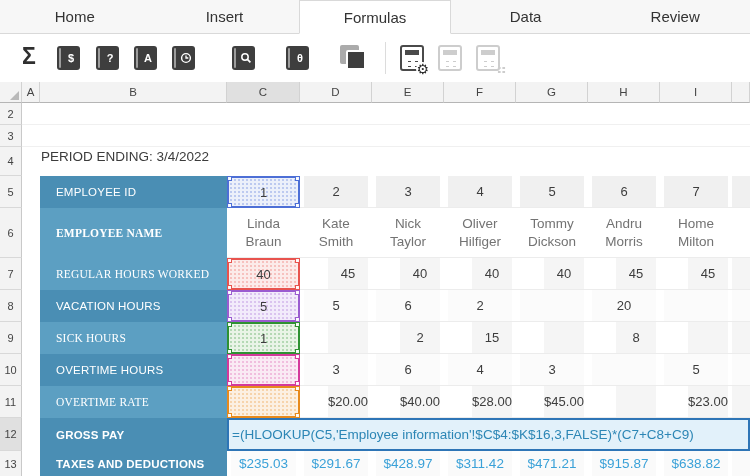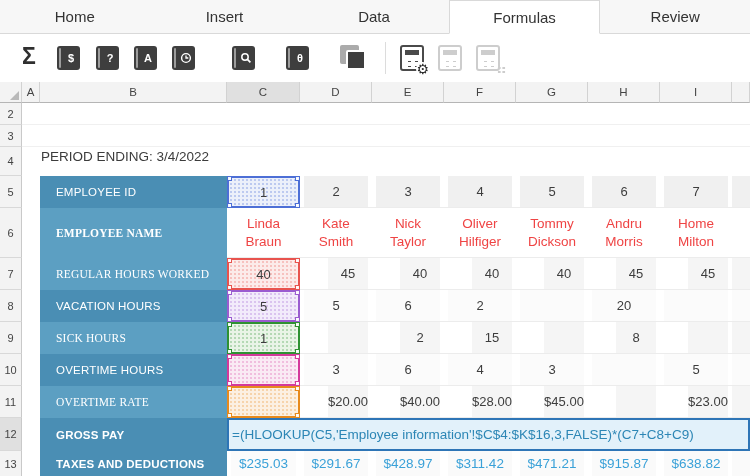--- a/index.html
+++ b/index.html
@@ -61,21 +61,21 @@
   .bold { font-weight:bold; }
   .vcell { width:72px; padding:0 4px; background-clip:content-box; border-bottom:1px solid #ececec;
            display:flex; align-items:center; justify-content:center;
            font-size:13px; color:#3d3d3d; text-align:center; }
   .vcell.wC { width:73px; }
   .vcell.wX { width:18px; padding:0; }
   .bg5  { background-color:#f0f0f0; }
   .bgA  { background-color:#f5f5f5;padding-left:28px; }
   .bgB  { background-color:#fbfbfb; }
   .bg13 { background-color:#fafafa; }
-  .name { font-size:13.5px; color:#ef4444; line-height:1.3; background:#fff; }
+  .name { font-size:13.5px; color:#737373; line-height:1.3; background:#fff; }
   .result { font-size:13.5px; color:#3AA1D8; }
 
   
   .hcell { position:relative; width:73px; display:flex; align-items:center; justify-content:center;
            font-size:13px; color:#3d3d3d; }
   .hd { position:absolute; width:5px; height:5px; background:rgba(255,255,255,.92); }
   .hd.tl{ top:-2px; left:-2px; } .hd.tr{ top:-2px; right:-2px; }
   .hd.bl{ bottom:-2px; left:-2px; } .hd.br{ bottom:-2px; right:-2px; }
   .c-blue   { border:2px solid #4D6FD6; background-color:#ECF0FA;
               background-image:radial-gradient(rgba(77,111,214,.30) 1px, transparent 1.2px); background-size:4px 4px; }
@@ -103,22 +103,22 @@
   .title { position:absolute; left:40px; top:20px; font-size:39px; font-weight:100;
            letter-spacing:1.5px; color:#2b2b2b; white-space:nowrap; }
   .period { position:absolute; left:41px; top:67px; font-size:13.5px; color:#3c3c3c; }
 </style>
 </head>
 <body>
 
 <div class="tabstrip">
   <div class="tab">Home</div>
   <div class="tab">Insert</div>
+  <div class="tab active">Formulas</div>
   <div class="tab">Data</div>
-  <div class="tab active">Formulas</div>
   <div class="tab">Review</div>
 </div>
 
 <div class="toolbar">
   <div class="sigma">Σ</div>
   <div class="book" style="left:57px">
       <span class="g">$</span>
     </div>
   <div class="book" style="left:96px">
       <span class="g">?</span>

